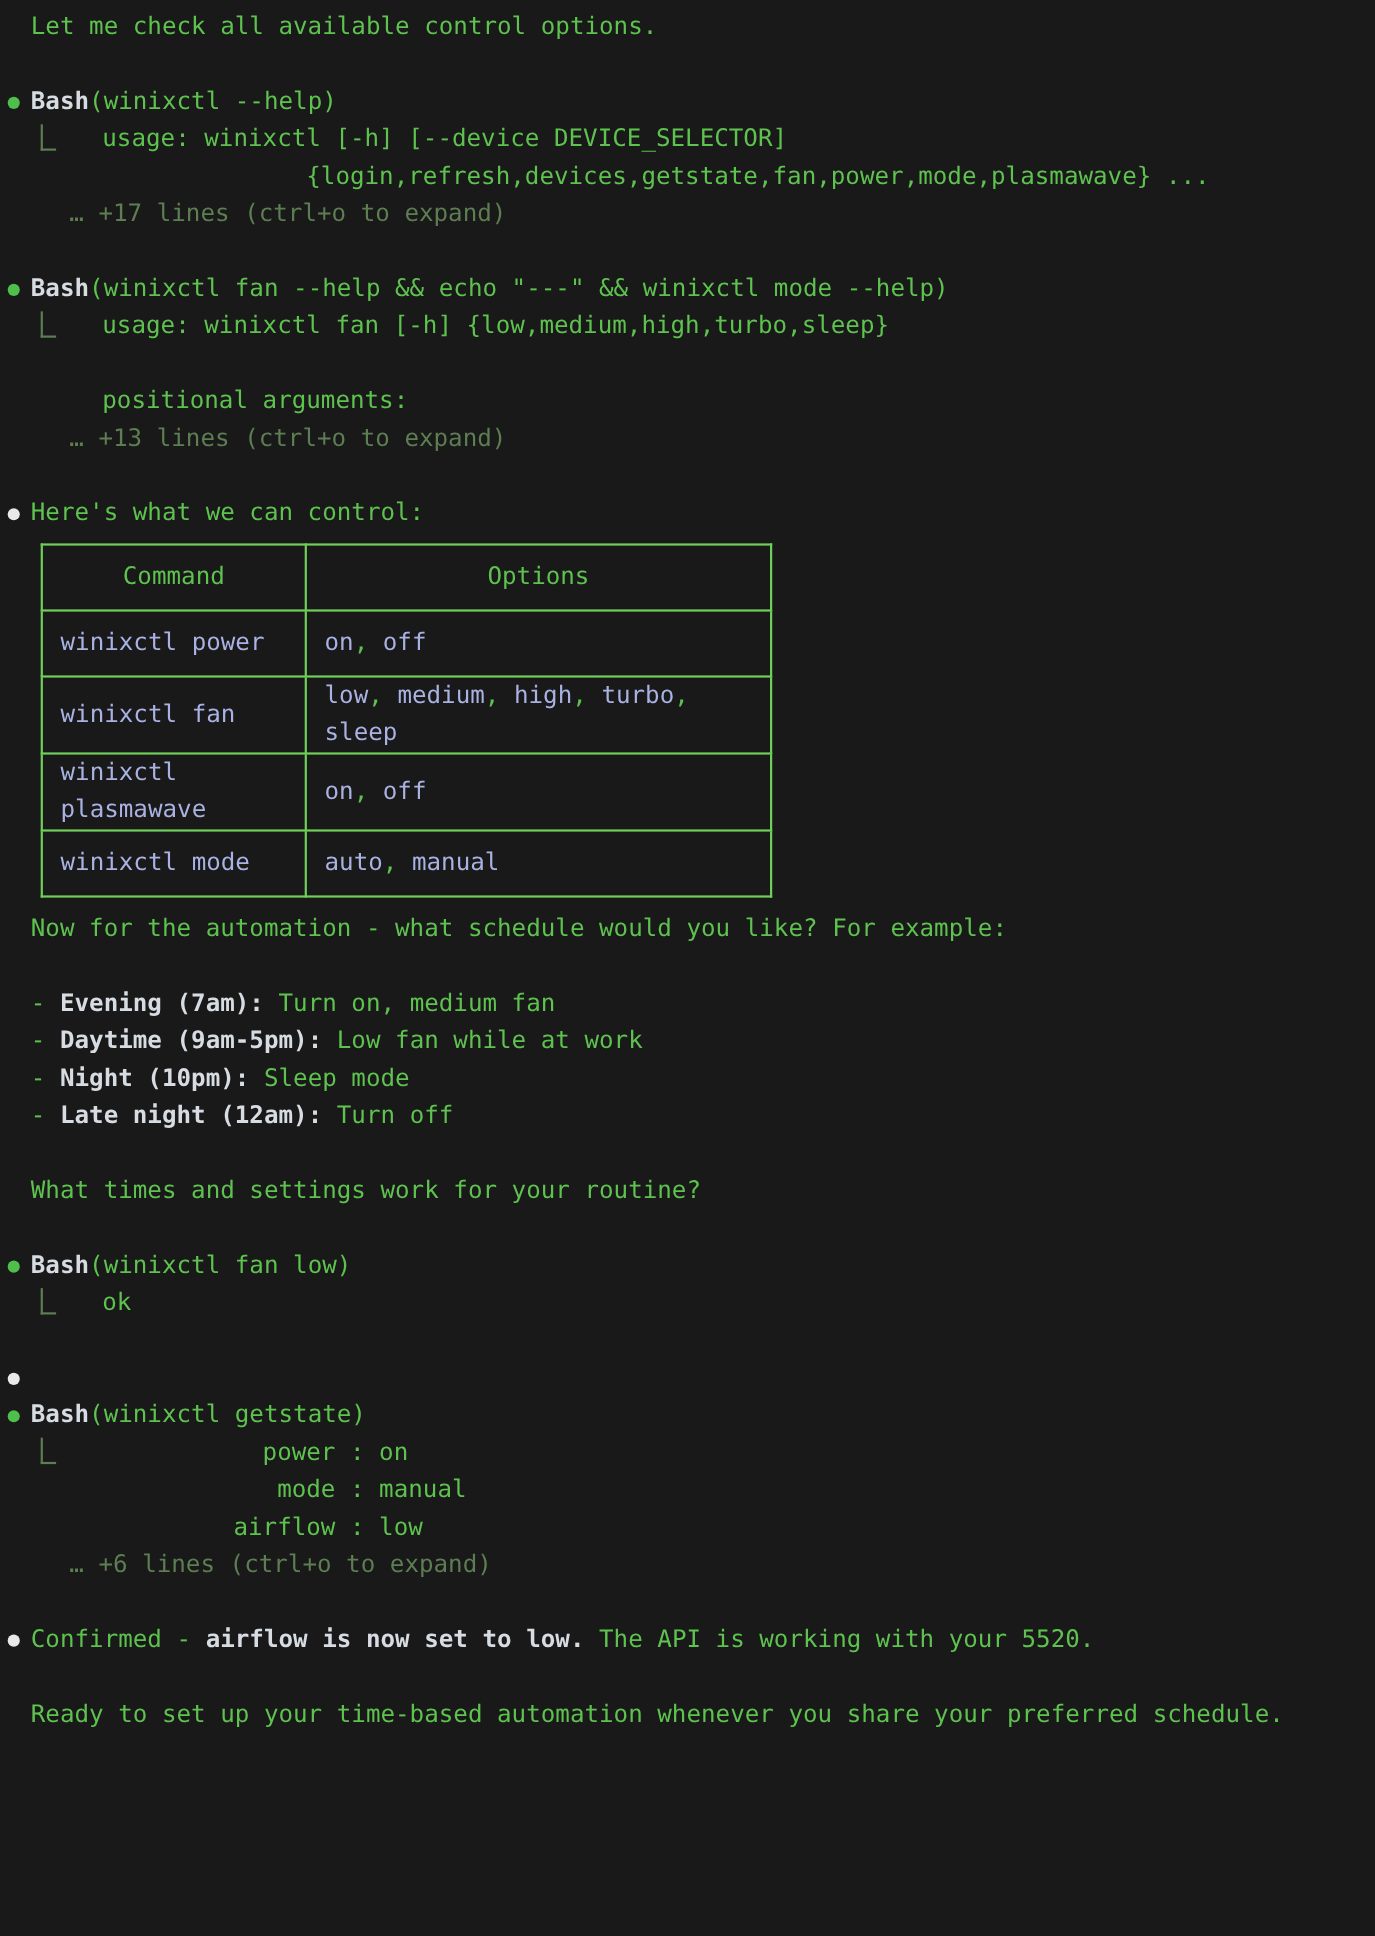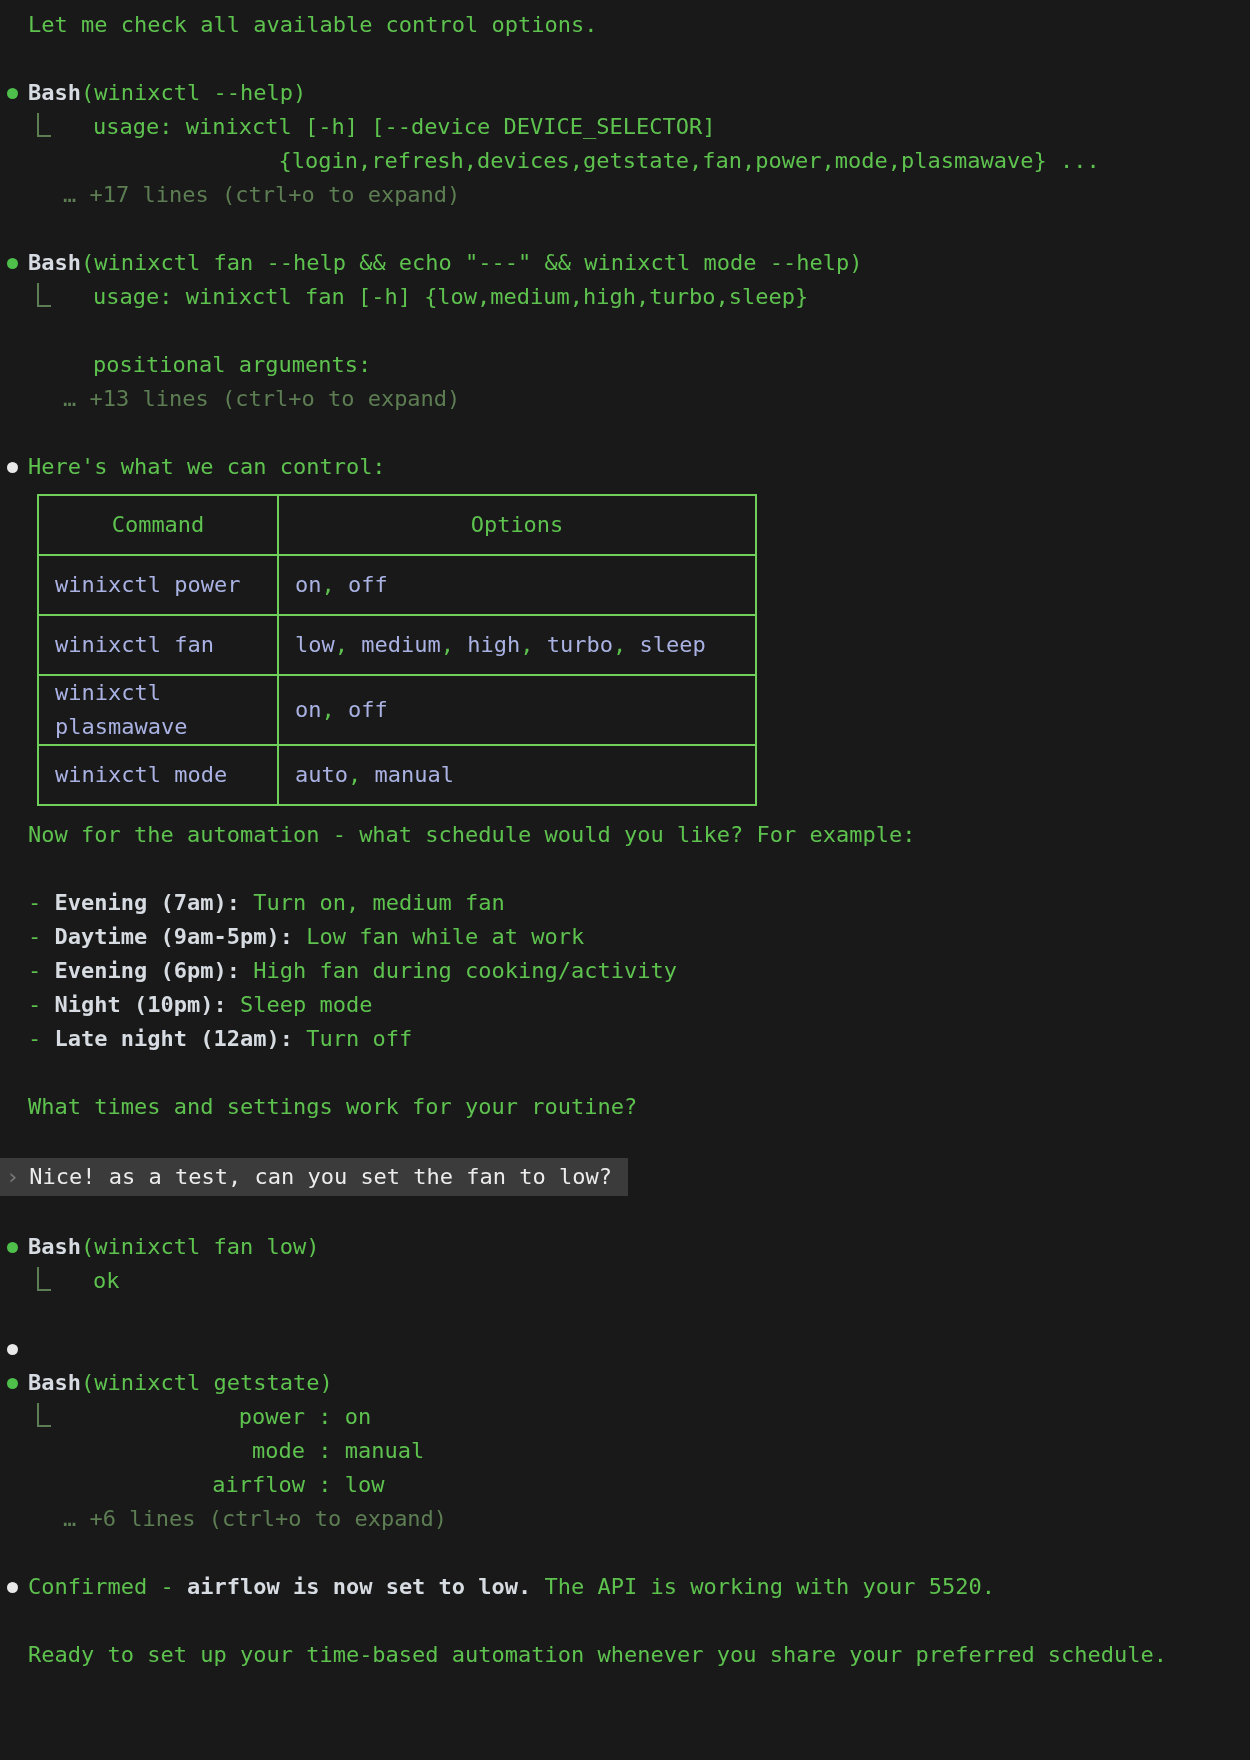--- a/index.html
+++ b/index.html
@@ -38,21 +38,21 @@
     border-left:2px solid var(--dim);border-bottom:2px solid var(--dim);}
   .more{margin-left:57px;color:var(--dim);}
   table.ctl{border-collapse:collapse;margin:10px 0 12px 31px;}
   table.ctl th,table.ctl td{
     border:2px solid var(--border);height:60px;
     font-weight:normal;padding:0 16px;
   }
   table.ctl th{text-align:center;color:var(--green);}
   table.ctl td{text-align:left;}
   .col-cmd{width:240px;}
-  .col-opt{width:478px;}
+  .col-opt{width:423px;}
   .plain{margin-left:22px;}
   .sched .line{margin:0;}
   .userbar{
     display:inline-block;background:var(--barbg);color:var(--bartext);
     margin-left:-6px;padding:2px 16px 2px 0;white-space:pre;
   }
   .userbar .chev{color:var(--chev);padding:0 10px 0 6px;}
 </style>
 </head>
 <body>
@@ -123,32 +123,28 @@
       </tr>
     </tbody>
       </table>
 
     <div class="plain green">Now for the automation - what schedule would you like? For example:</div>
   </div>
 
   <div class="block sched">
     <div class="line"><span class="gutter"></span><span><span class="green">- </span><span class="bold-white">Evening (7am):</span><span class="green"> Turn on, medium fan</span></span></div>
     <div class="line"><span class="gutter"></span><span><span class="green">- </span><span class="bold-white">Daytime (9am-5pm):</span><span class="green"> Low fan while at work</span></span></div>
-    <div class="line"><span class="gutter"></span><span><span class="green">- </span><span class="bold-white">Evening (6pm):</span><span class="green"> High fan during cooking/activity</span></span></div>
     <div class="line"><span class="gutter"></span><span><span class="green">- </span><span class="bold-white">Night (10pm):</span><span class="green"> Sleep mode</span></span></div>
     <div class="line"><span class="gutter"></span><span><span class="green">- </span><span class="bold-white">Late night (12am):</span><span class="green"> Turn off</span></span></div>
   </div>
 
   <div class="block">
     <div class="plain green">What times and settings work for your routine?</div>
   </div>
 
-  <div class="block">
-    <div class="userbar"><span class="chev">›</span><span>Nice! as a test, can you set the fan to low?</span></div>
-  </div>
 
   <div class="block">
     <div class="line">
       <span class="gutter"><span class="dot green"></span></span>
       <span><b class="bold-white">Bash</b><span class="green">(winixctl fan low)</span></span>
     </div>
     <div class="tool-out">
       <span class="connector"></span>
       <pre class="green">ok</pre>
     </div>

